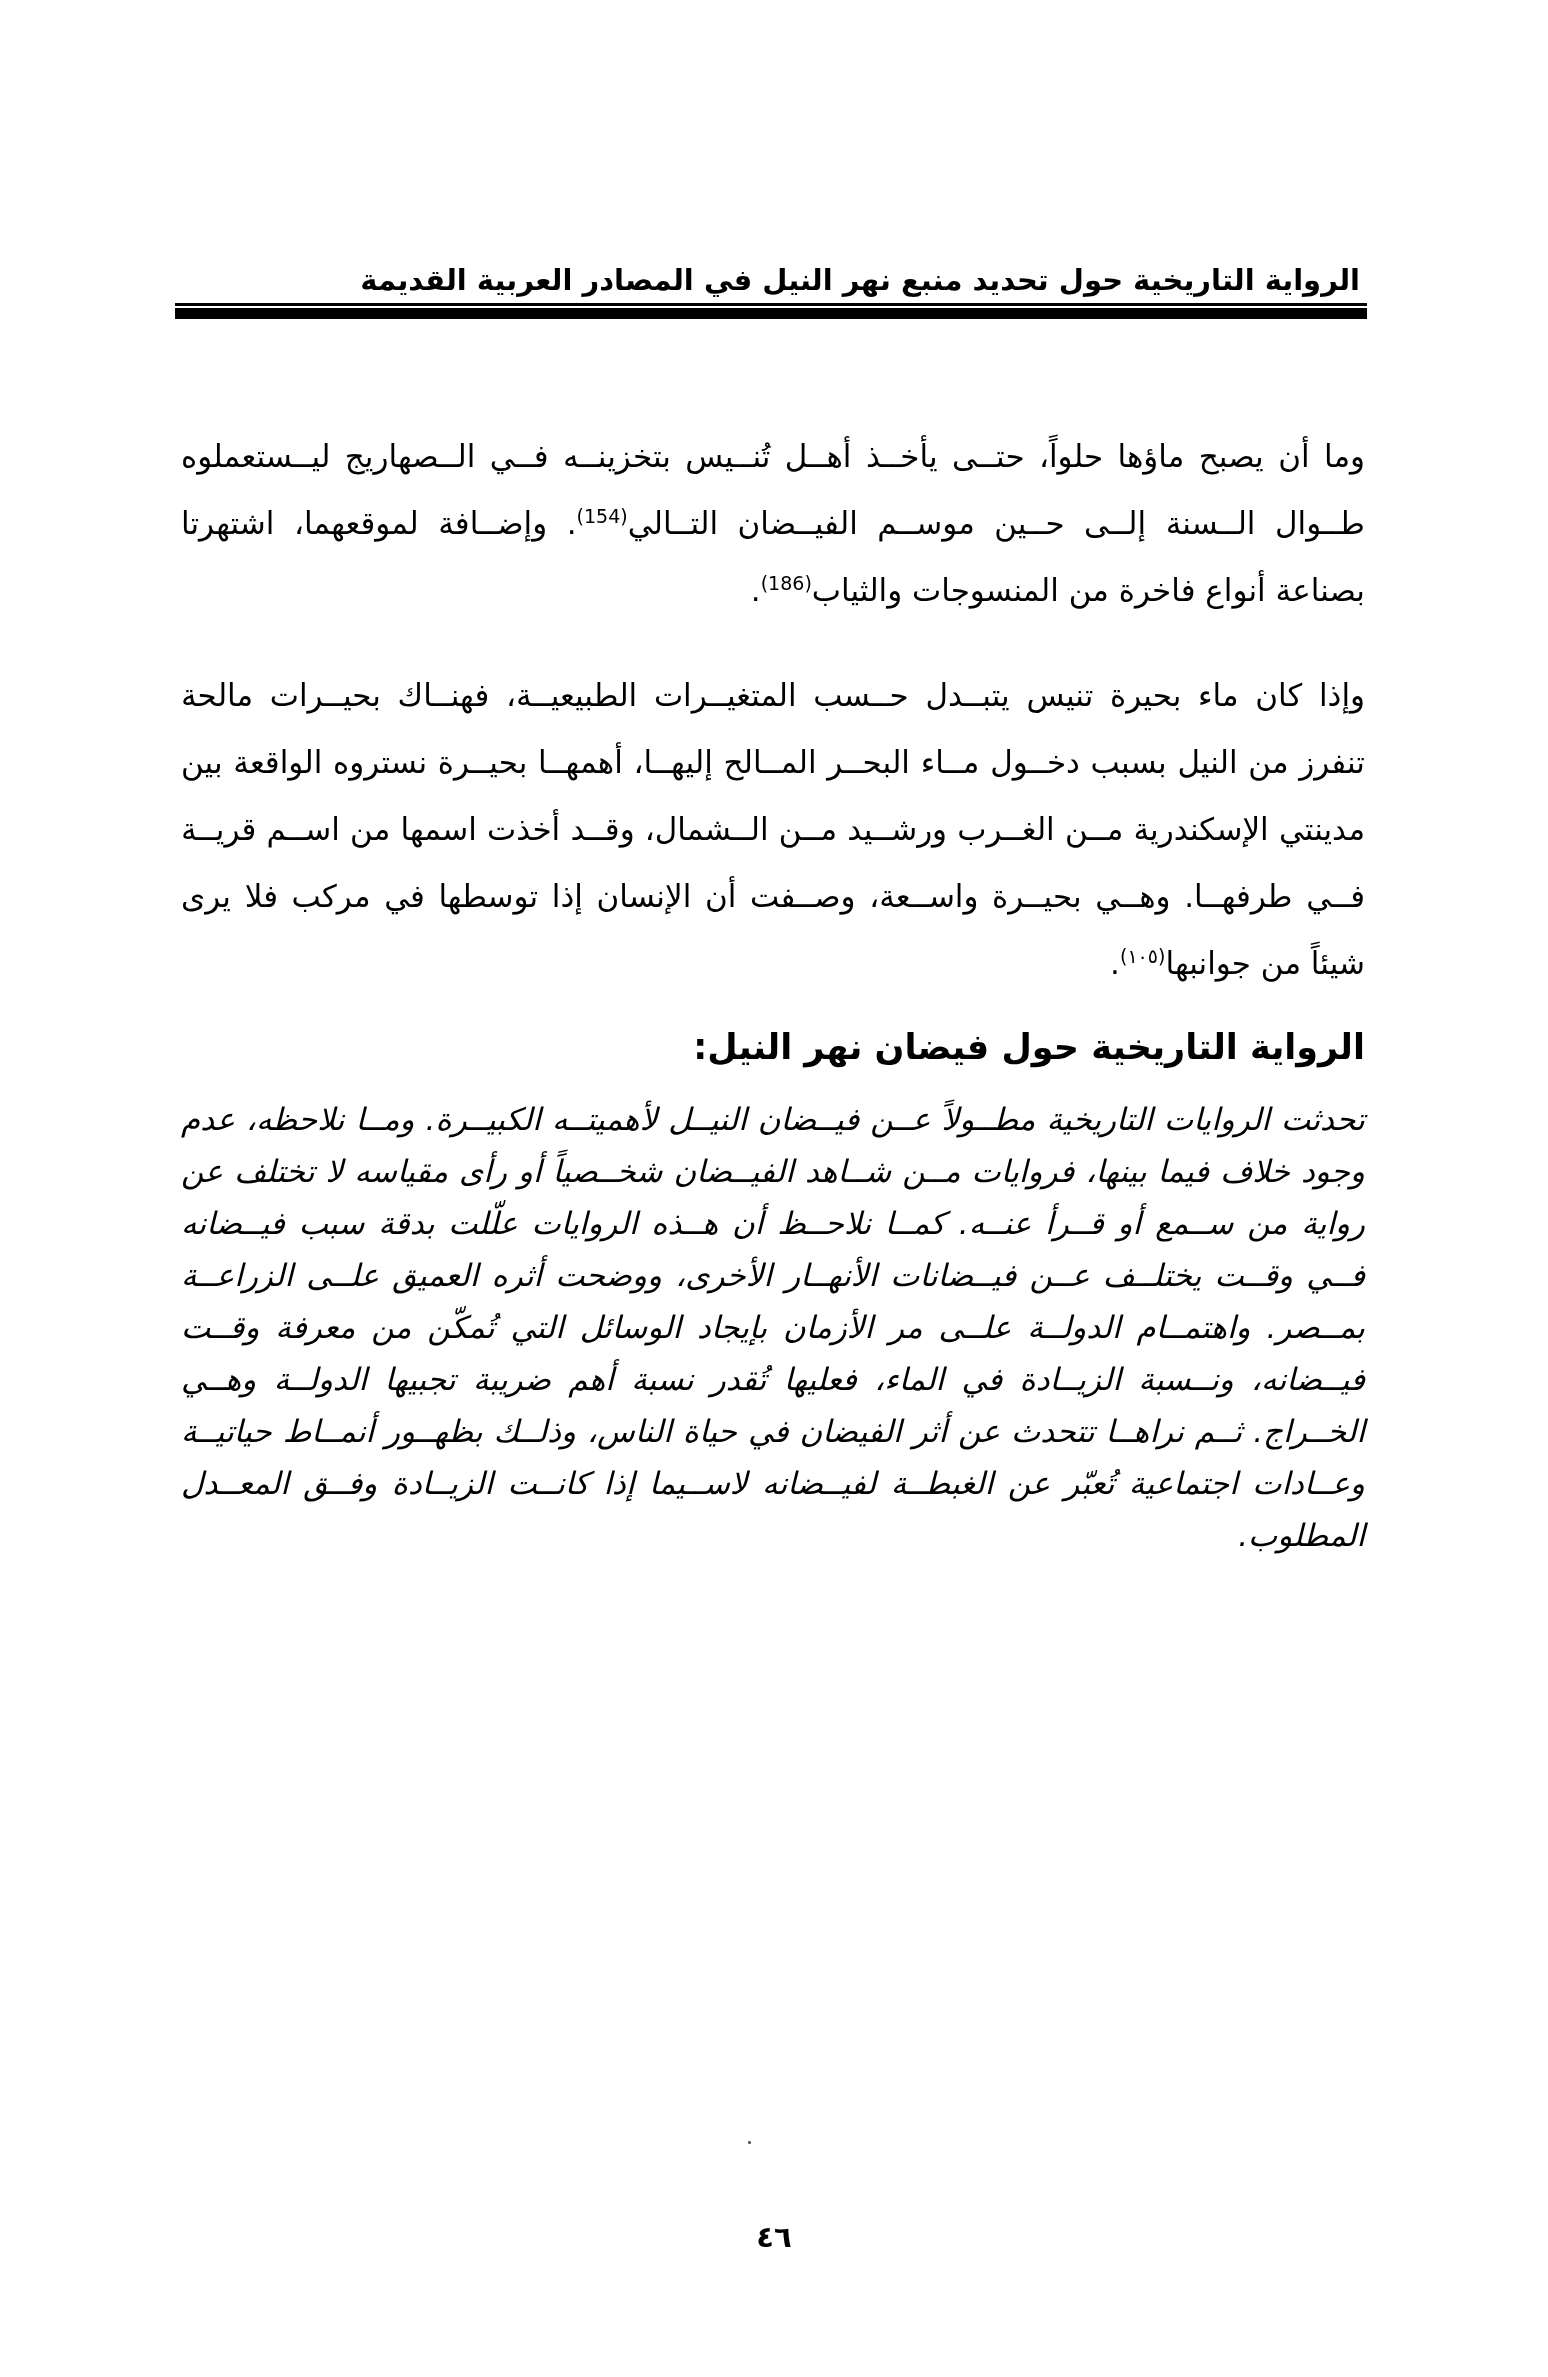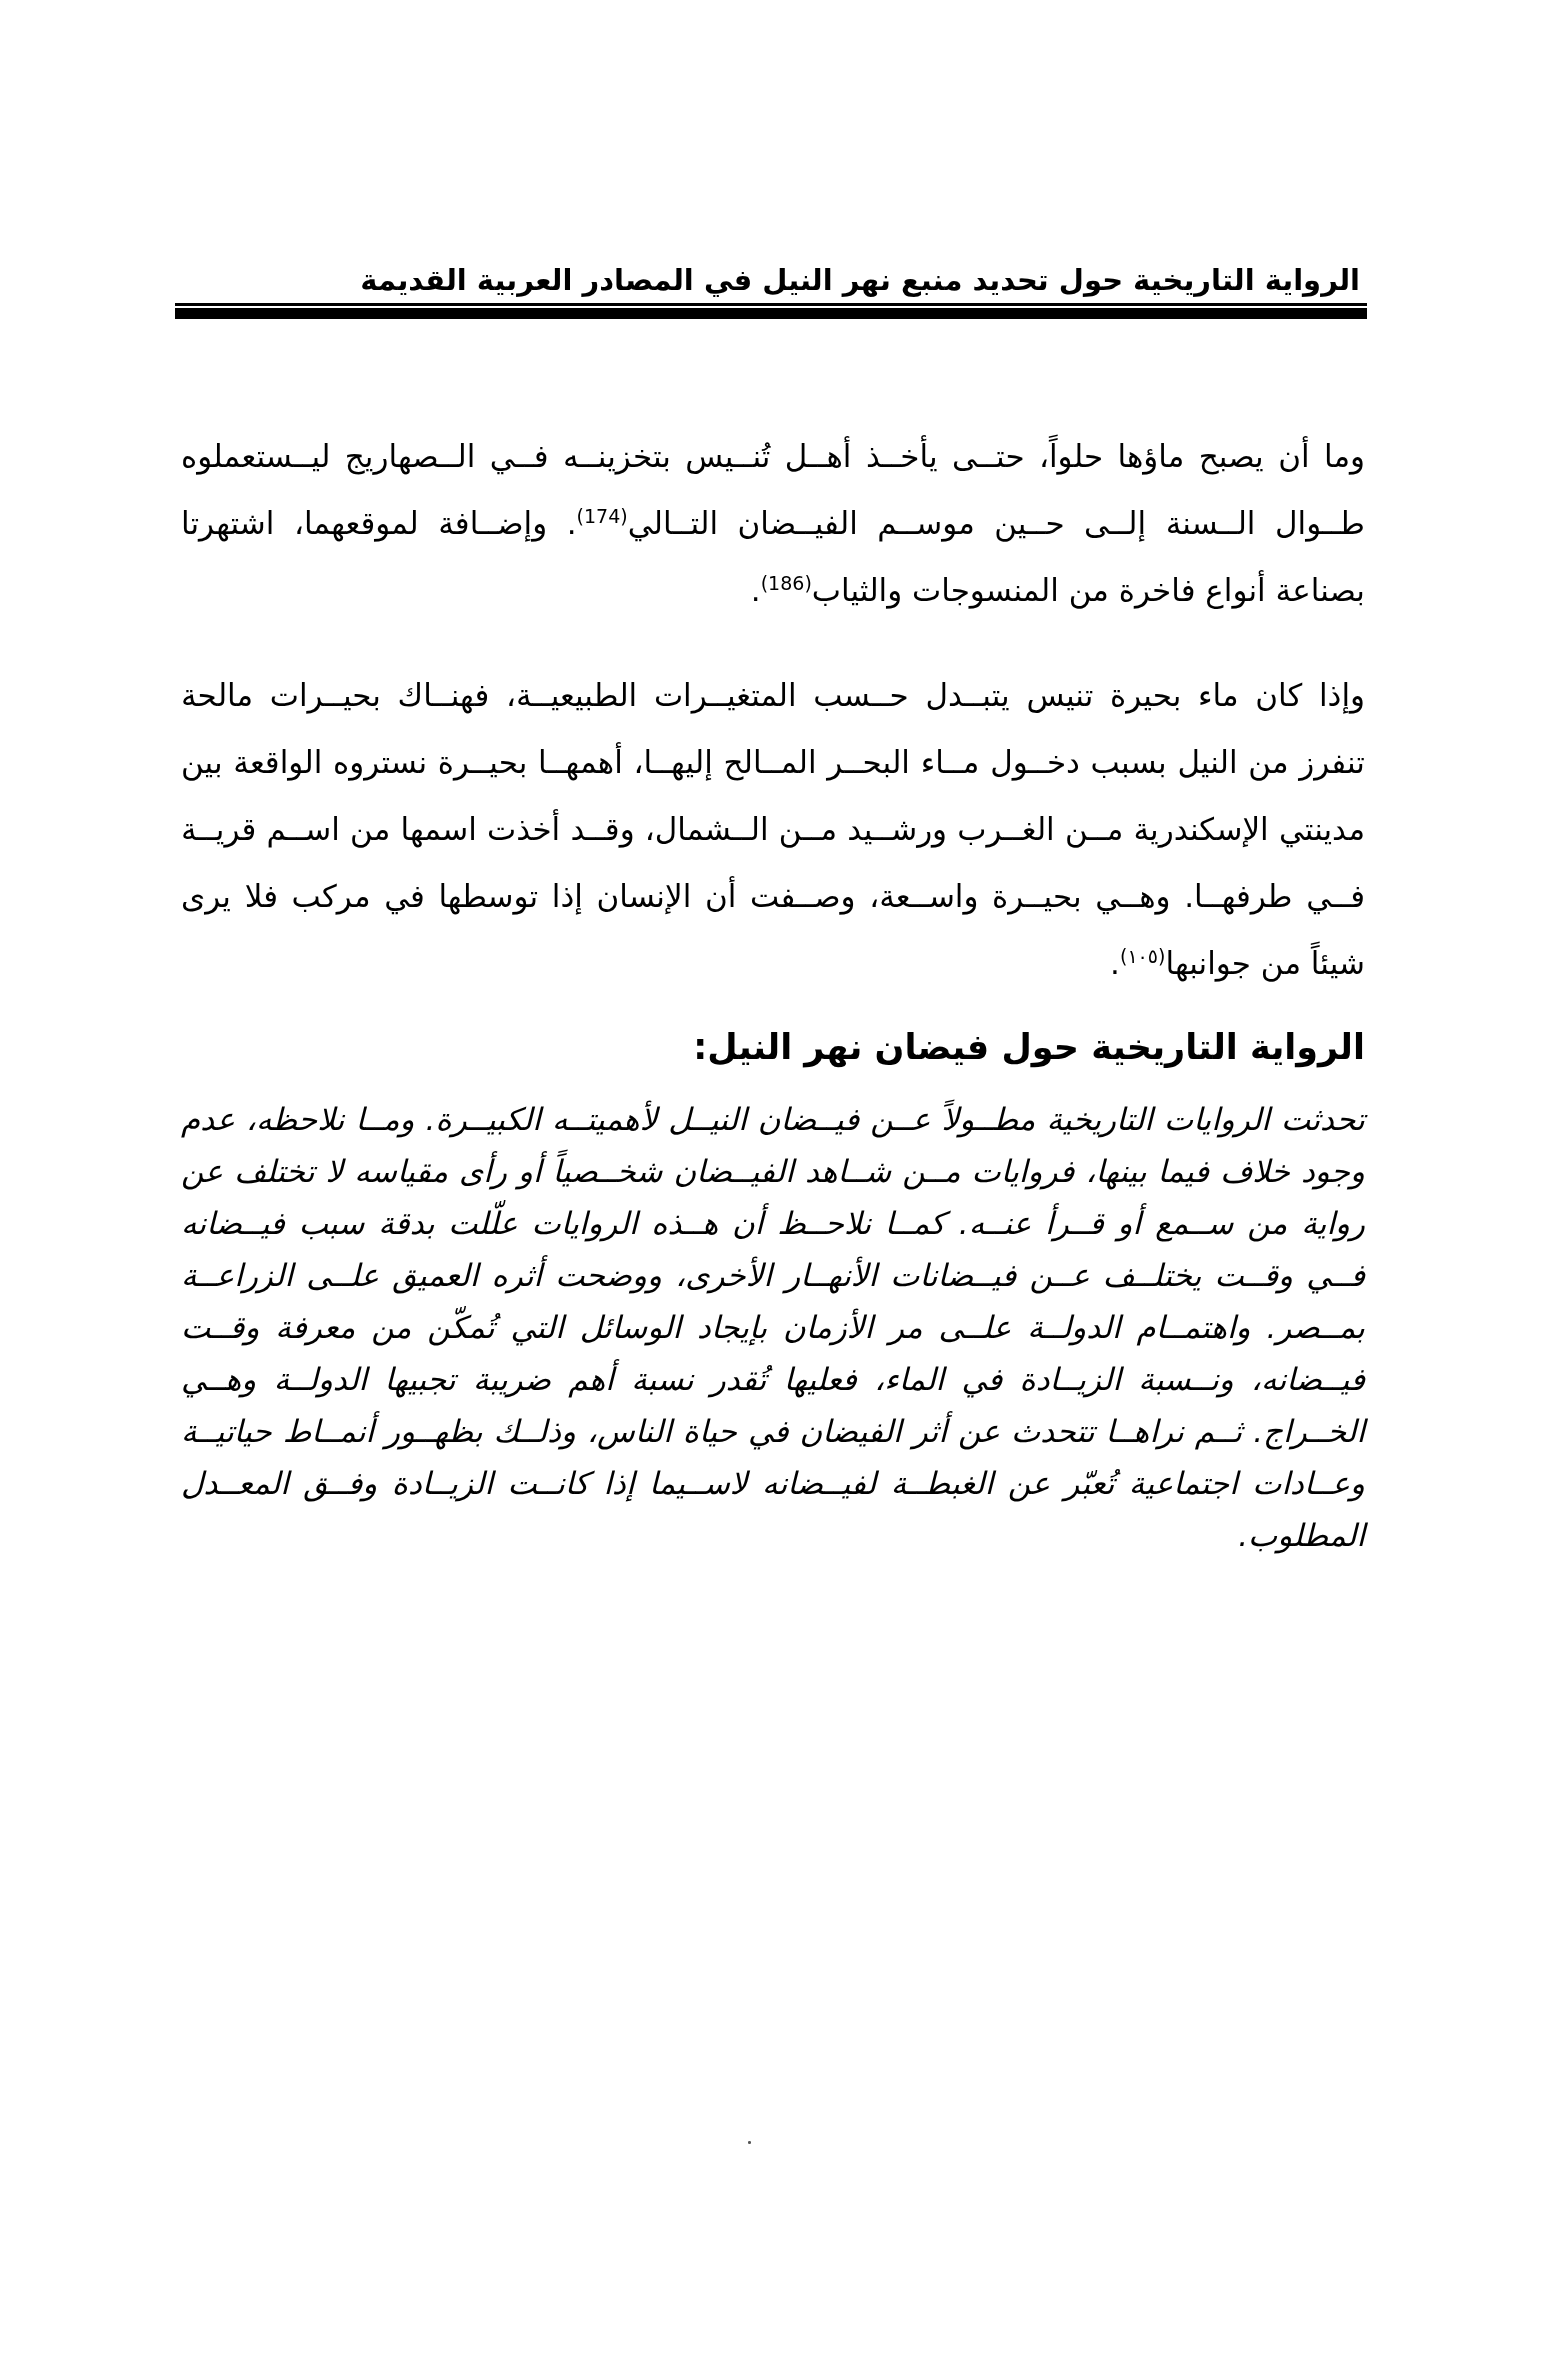--- a/index.html
+++ b/index.html
@@ -119,27 +119,28 @@
 
   <div class="running-header">
     <span class="running-title">الرواية التاريخية حول تحديد منبع نهر النيل في المصادر العربية القديمة</span>
   </div>
   <div class="rule-thin"></div>
   <div class="rule-thick"></div>
 
   <div class="body-text">
 
 
-    <p class="para p2"><span>وما أن يصبح ماؤها حلواً، حتــى يأخــذ أهــل تُنــيس بتخزينــه فــي الــصهاريج ليــستعملوه طــوال الــسنة إلــى حــين موســم الفيــضان التــالي</span><sup class="fn">(174)</sup><span>. وإضــافة لموقعهما، اشتهرتا بصناعة أنواع فاخرة من المنسوجات والثياب</span><sup class="fn">(186)</sup><span>.</span></p>
+    <p class="para p2"><span>وما أن يصبح ماؤها حلواً، حتــى يأخــذ أهــل تُنــيس بتخزينــه فــي الــصهاريج ليــستعملوه طــوال الــسنة إلــى حــين موســم الفيــضان التــالي</span><sup class="fn">(154)</sup><span>. وإضــافة لموقعهما، اشتهرتا بصناعة أنواع فاخرة من المنسوجات والثياب</span><sup class="fn">(186)</sup><span>.</span></p>
 
     <p class="para p3"><span>وإذا كان ماء بحيرة تنيس يتبــدل حــسب المتغيــرات الطبيعيــة، فهنــاك بحيــرات مالحة تنفرز من النيل بسبب دخــول مــاء البحــر المــالح إليهــا، أهمهــا بحيــرة نستروه الواقعة بين مدينتي الإسكندرية مــن الغــرب ورشــيد مــن الــشمال، وقــد أخذت اسمها من اســم قريــة فــي طرفهــا. وهــي بحيــرة واســعة، وصــفت أن الإنسان إذا توسطها في مركب فلا يرى شيئاً من جوانبها</span><sup class="fn">(١٠٥)</sup><span>.</span></p>
 
     <h2 class="section-heading">الرواية التاريخية حول فيضان نهر النيل:</h2>
 
     <p class="para p4">تحدثت الروايات التاريخية مطــولاً عــن فيــضان النيــل لأهميتــه الكبيــرة. ومــا نلاحظه، عدم وجود خلاف فيما بينها، فروايات مــن شــاهد الفيــضان شخــصياً أو رأى مقياسه لا تختلف عن رواية من ســمع أو قــرأ عنــه. كمــا نلاحــظ أن هــذه الروايات علّلت بدقة سبب فيــضانه فــي وقــت يختلــف عــن فيــضانات الأنهــار الأخرى، ووضحت أثره العميق علــى الزراعــة بمــصر. واهتمــام الدولــة علــى مر الأزمان بإيجاد الوسائل التي تُمكّن من معرفة وقــت فيــضانه، ونــسبة الزيــادة في الماء، فعليها تُقدر نسبة أهم ضريبة تجبيها الدولــة وهــي الخــراج. ثــم نراهــا تتحدث عن أثر الفيضان في حياة الناس، وذلــك بظهــور أنمــاط حياتيــة وعــادات اجتماعية تُعبّر عن الغبطــة لفيــضانه لاســيما إذا كانــت الزيــادة وفــق المعــدل المطلوب.</p>
 
   </div>
 
   <div class="scan-dot"></div>
 
+  <div class="page-number">٤٦</div>
 
 </div>
 
 
 </body></html>

